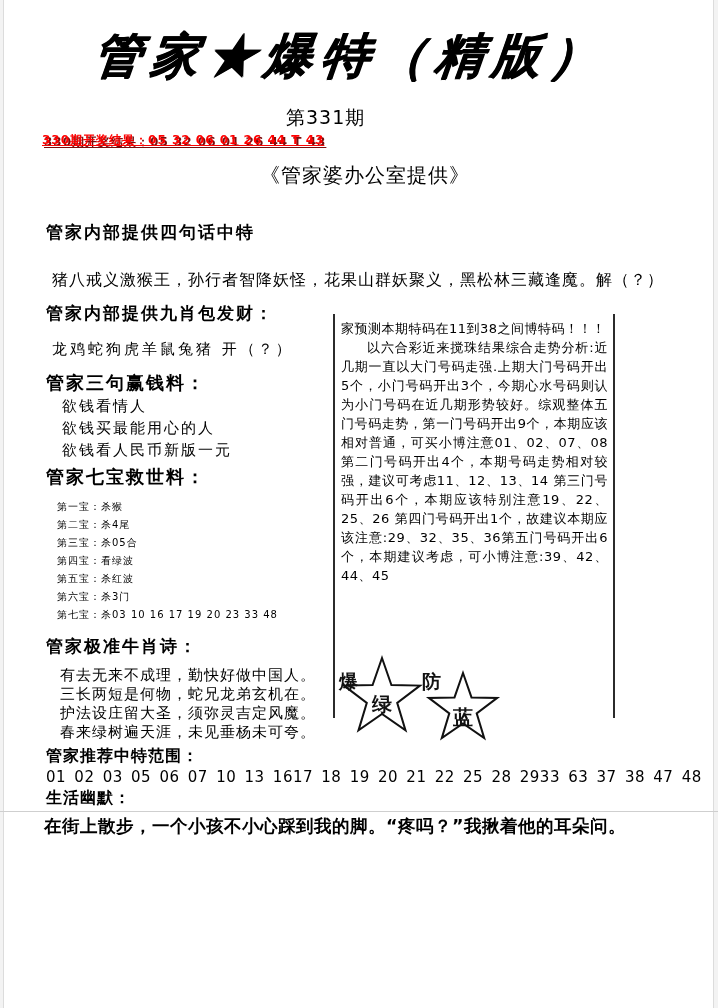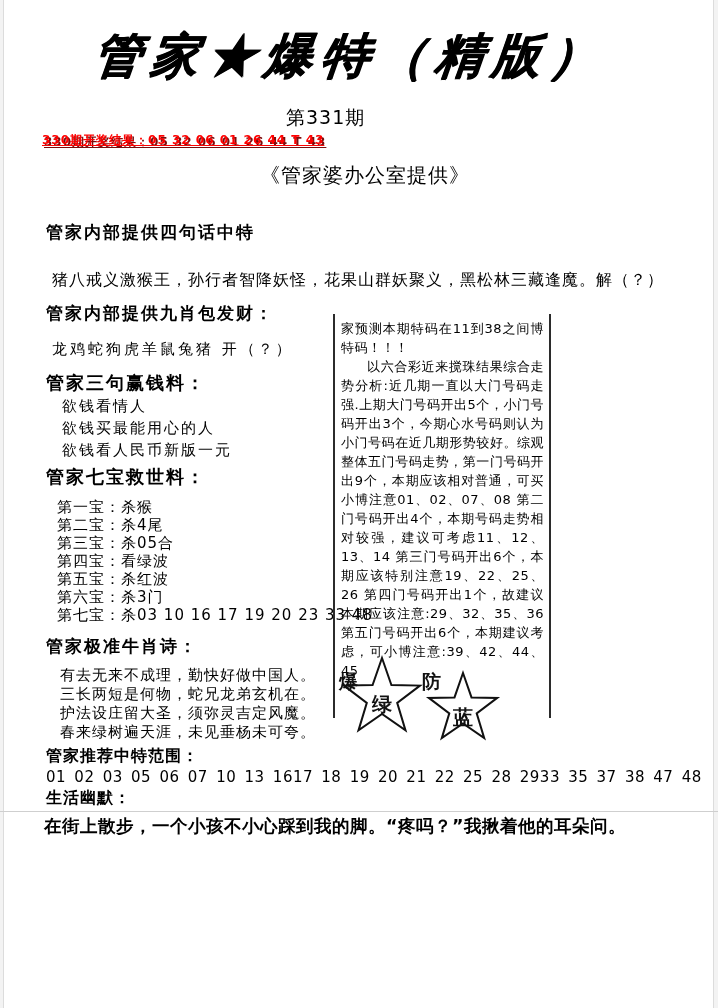--- a/index.html
+++ b/index.html
@@ -22,27 +22,27 @@
   .h2{left:46px;top:302px;font-size:17px;letter-spacing:2px;}
   .h3{left:46px;top:371px;font-size:18px;letter-spacing:2px;}
   .h4{left:46px;top:465px;font-size:18px;letter-spacing:2px;}
   .h5{left:46px;top:635px;font-size:17px;letter-spacing:2px;}
   .h6{left:46px;top:746px;font-size:16px;letter-spacing:1px;}
   .h7{left:46px;top:788px;font-size:16px;letter-spacing:1px;}
 
   .four-body{position:absolute;left:24px;top:270px;font-size:16px;letter-spacing:1px;white-space:nowrap;margin-left:28px;}
   .nine-body{position:absolute;left:52px;top:340px;font-size:15px;letter-spacing:3px;white-space:nowrap;}
   .money-lines{position:absolute;left:62px;top:395px;font-size:15px;line-height:22px;letter-spacing:2px;}
-  .treasure-lines{position:absolute;left:57px;top:498px;font-size:15px;line-height:18px;letter-spacing:1px;}
+  .treasure-lines{position:absolute;left:57px;top:498px;font-size:10px;line-height:18px;letter-spacing:1px;}
   .poem-lines{position:absolute;left:60px;top:666px;font-size:15px;line-height:19px;letter-spacing:1px;}
   .range-numbers{position:absolute;left:46px;top:768px;font-size:15px;letter-spacing:0.5px;word-spacing:3px;white-space:nowrap;}
   .separator{position:absolute;left:0;top:811px;width:718px;height:1px;background:#cfcfcf;}
   .joke{position:absolute;left:44px;top:817px;width:600px;font-size:17.5px;font-weight:bold;line-height:19px;letter-spacing:0.5px;}
 
-  .pred-box{position:absolute;left:333px;top:314px;width:218px;height:404px;box-sizing:border-box;
+  .pred-box{position:absolute;left:333px;top:314px;width:282px;height:404px;box-sizing:border-box;
     border-left:2px solid #2b2b2b;border-right:2px solid #2b2b2b;padding:5px 5px 0 6px;}
   .pred-box p{margin:0;font-size:13px;line-height:19px;letter-spacing:0.5px;text-align:justify;}
   .pred-box p.indent{text-indent:2em;}
 
   .stars-svg{position:absolute;left:335px;top:652px;width:234px;height:95px;}
   .star-shape{fill:#ffffff;stroke:#111;stroke-width:2;stroke-linejoin:miter;}
   .star-label{font-size:19px;font-weight:bold;fill:#111;}
   .star-inner{font-size:20px;font-weight:bold;fill:#111;text-anchor:middle;}
 </style>
 </head>
@@ -83,21 +83,21 @@
 
   <div class="h-bold h5">管家极准牛肖诗：</div>
   <div class="poem-lines">
     <div>有去无来不成理，勤快好做中国人。</div>
     <div>三长两短是何物，蛇兄龙弟玄机在。</div>
     <div>护法设庄留大圣，须弥灵吉定风魔。</div>
     <div>春来绿树遍天涯，未见垂杨未可夸。</div>
   </div>
 
   <div class="h-bold h6">管家推荐中特范围：</div>
-  <div class="range-numbers">01 02 03 05 06 07 10 13 1617 18 19 20 21 22 25 28 2933 35 37 38 47 48</div>
+  <div class="range-numbers">01 02 03 05 06 07 10 13 1617 18 19 20 21 22 25 28 2933 63 37 38 47 48</div>
 
   <div class="h-bold h7">生活幽默：</div>
   <div class="separator"></div>
   <div class="joke">在街上散步，一个小孩不小心踩到我的脚。“疼吗？”我揪着他的耳朵问。</div>
 
   <div class="pred-box">
     <p>家预测本期特码在11到38之间博特码！！！</p>
     <p class="indent">以六合彩近来搅珠结果综合走势分析:近几期一直以大门号码走强.上期大门号码开出5个，小门号码开出3个，今期心水号码则认为小门号码在近几期形势较好。综观整体五门号码走势，第一门号码开出9个，本期应该相对普通，可买小博注意01、02、07、08 第二门号码开出4个，本期号码走势相对较强，建议可考虑11、12、13、14 第三门号码开出6个，本期应该特别注意19、22、25、26 第四门号码开出1个，故建议本期应该注意:29、32、35、36第五门号码开出6个，本期建议考虑，可小博注意:39、42、44、45</p>
   </div>
 

